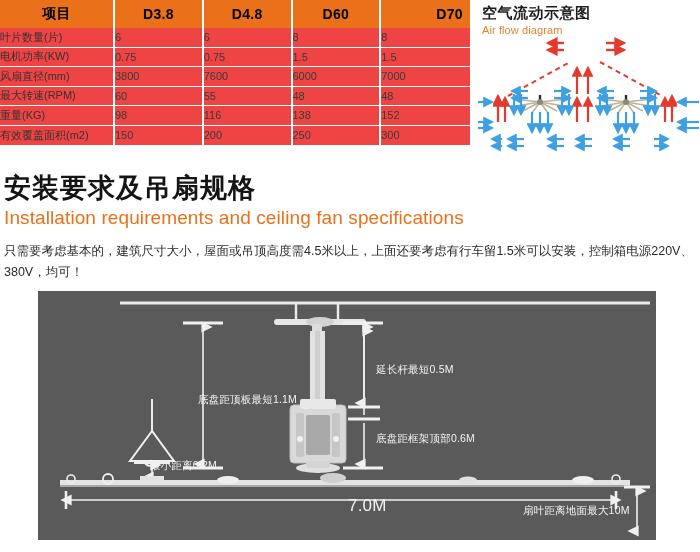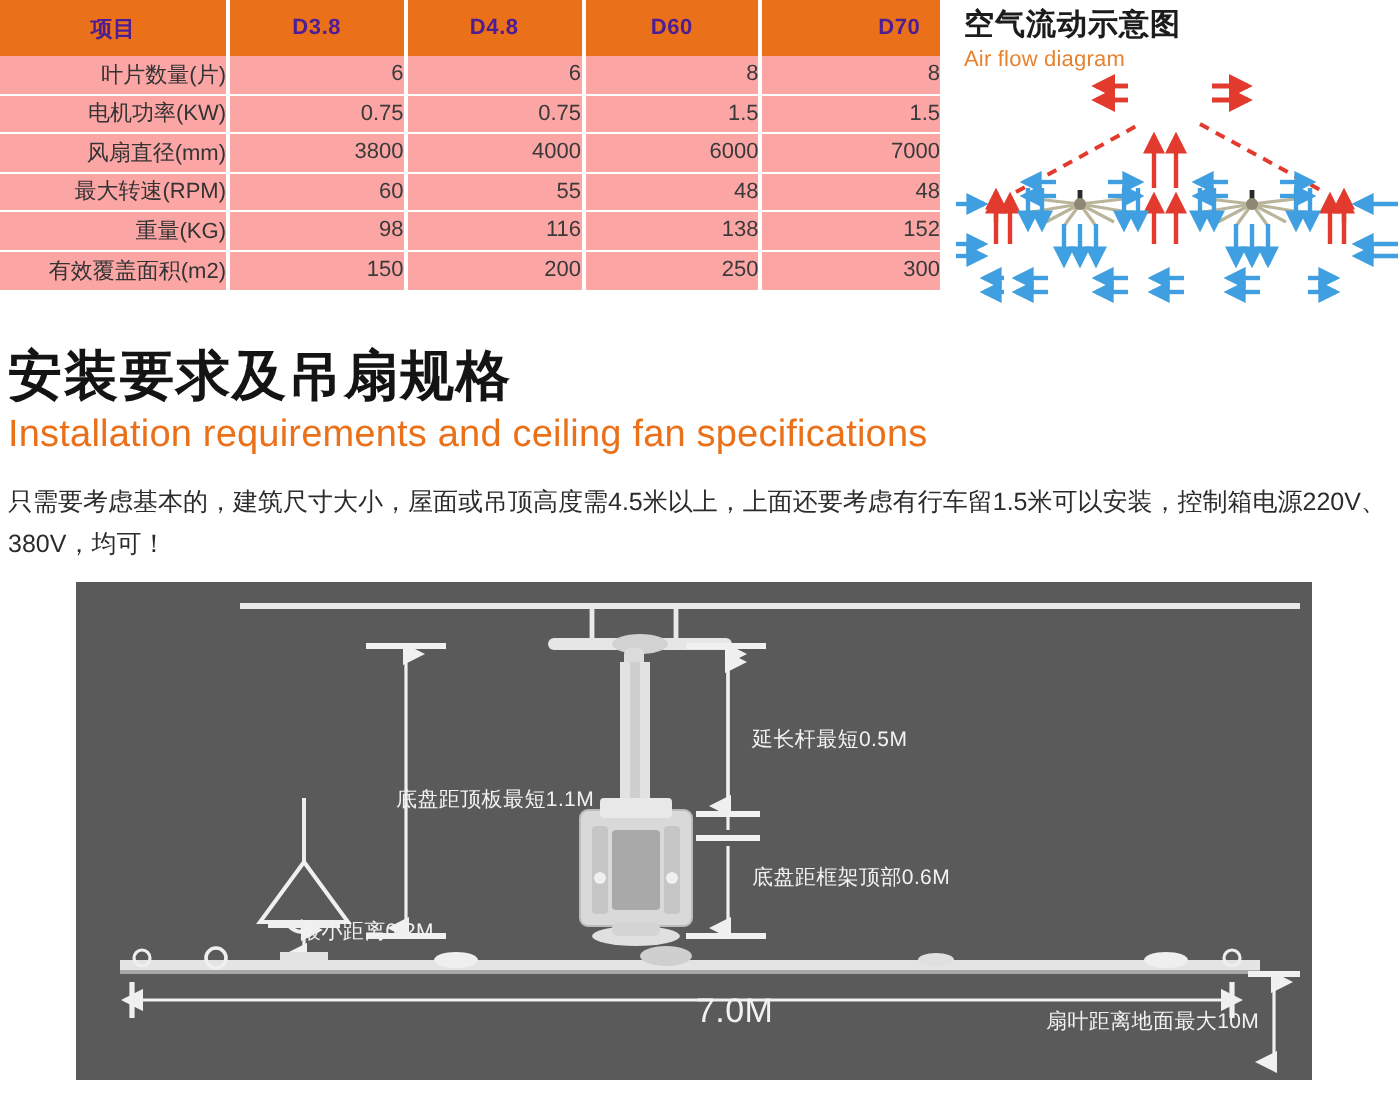--- a/index.html
+++ b/index.html
@@ -15,36 +15,36 @@
   .spec-table {
     position: absolute; left: 0; top: 0;
     width: 470px;
     border-collapse: separate; border-spacing: 0;
     table-layout: fixed;
   }
   .spec-table col.c0 { width: 115px; }
   .spec-table col.cx { width: 88.75px; }
   .spec-table th {
     background: #ea7019;
-    color: #4c1d95;
-    font-size: 11px;
+    color: #000000;
+    font-size: 14px;
     font-weight: bold;
     height: 28px;
     text-align: center;
     border-right: 2px solid #ffffff;
     letter-spacing: .3px;
   }
   .spec-table th:last-child { border-right: none; padding-left: 48px; }
   .spec-table td {
-    background: #fca5a5;
+    background: #ef4444;
     color: #ararat;
     color: #3a3a3a;
     font-size: 11px;
     height: 19.5px;
-    text-align: right;
+    text-align: left;
     border-right: 2px solid #ffffff;
     border-bottom: 1px solid #ffffff;
   }
   .spec-table td:last-child { border-right: none; }
   .spec-table td.rowlabel { font-size: 11px; color: #333; }
   .spec-table tr:last-child td { border-bottom: none; }
 
   
   .airflow {
     position: absolute; left: 482px; top: 0;
@@ -128,21 +128,21 @@
       <tr>
         <td class="rowlabel">电机功率(KW)</td>
         <td>0.75</td>
         <td>0.75</td>
         <td>1.5</td>
         <td>1.5</td>
       </tr>
       <tr>
         <td class="rowlabel">风扇直径(mm)</td>
         <td>3800</td>
-        <td>4000</td>
+        <td>7600</td>
         <td>6000</td>
         <td>7000</td>
       </tr>
       <tr>
         <td class="rowlabel">最大转速(RPM)</td>
         <td>60</td>
         <td>55</td>
         <td>48</td>
         <td>48</td>
       </tr>

